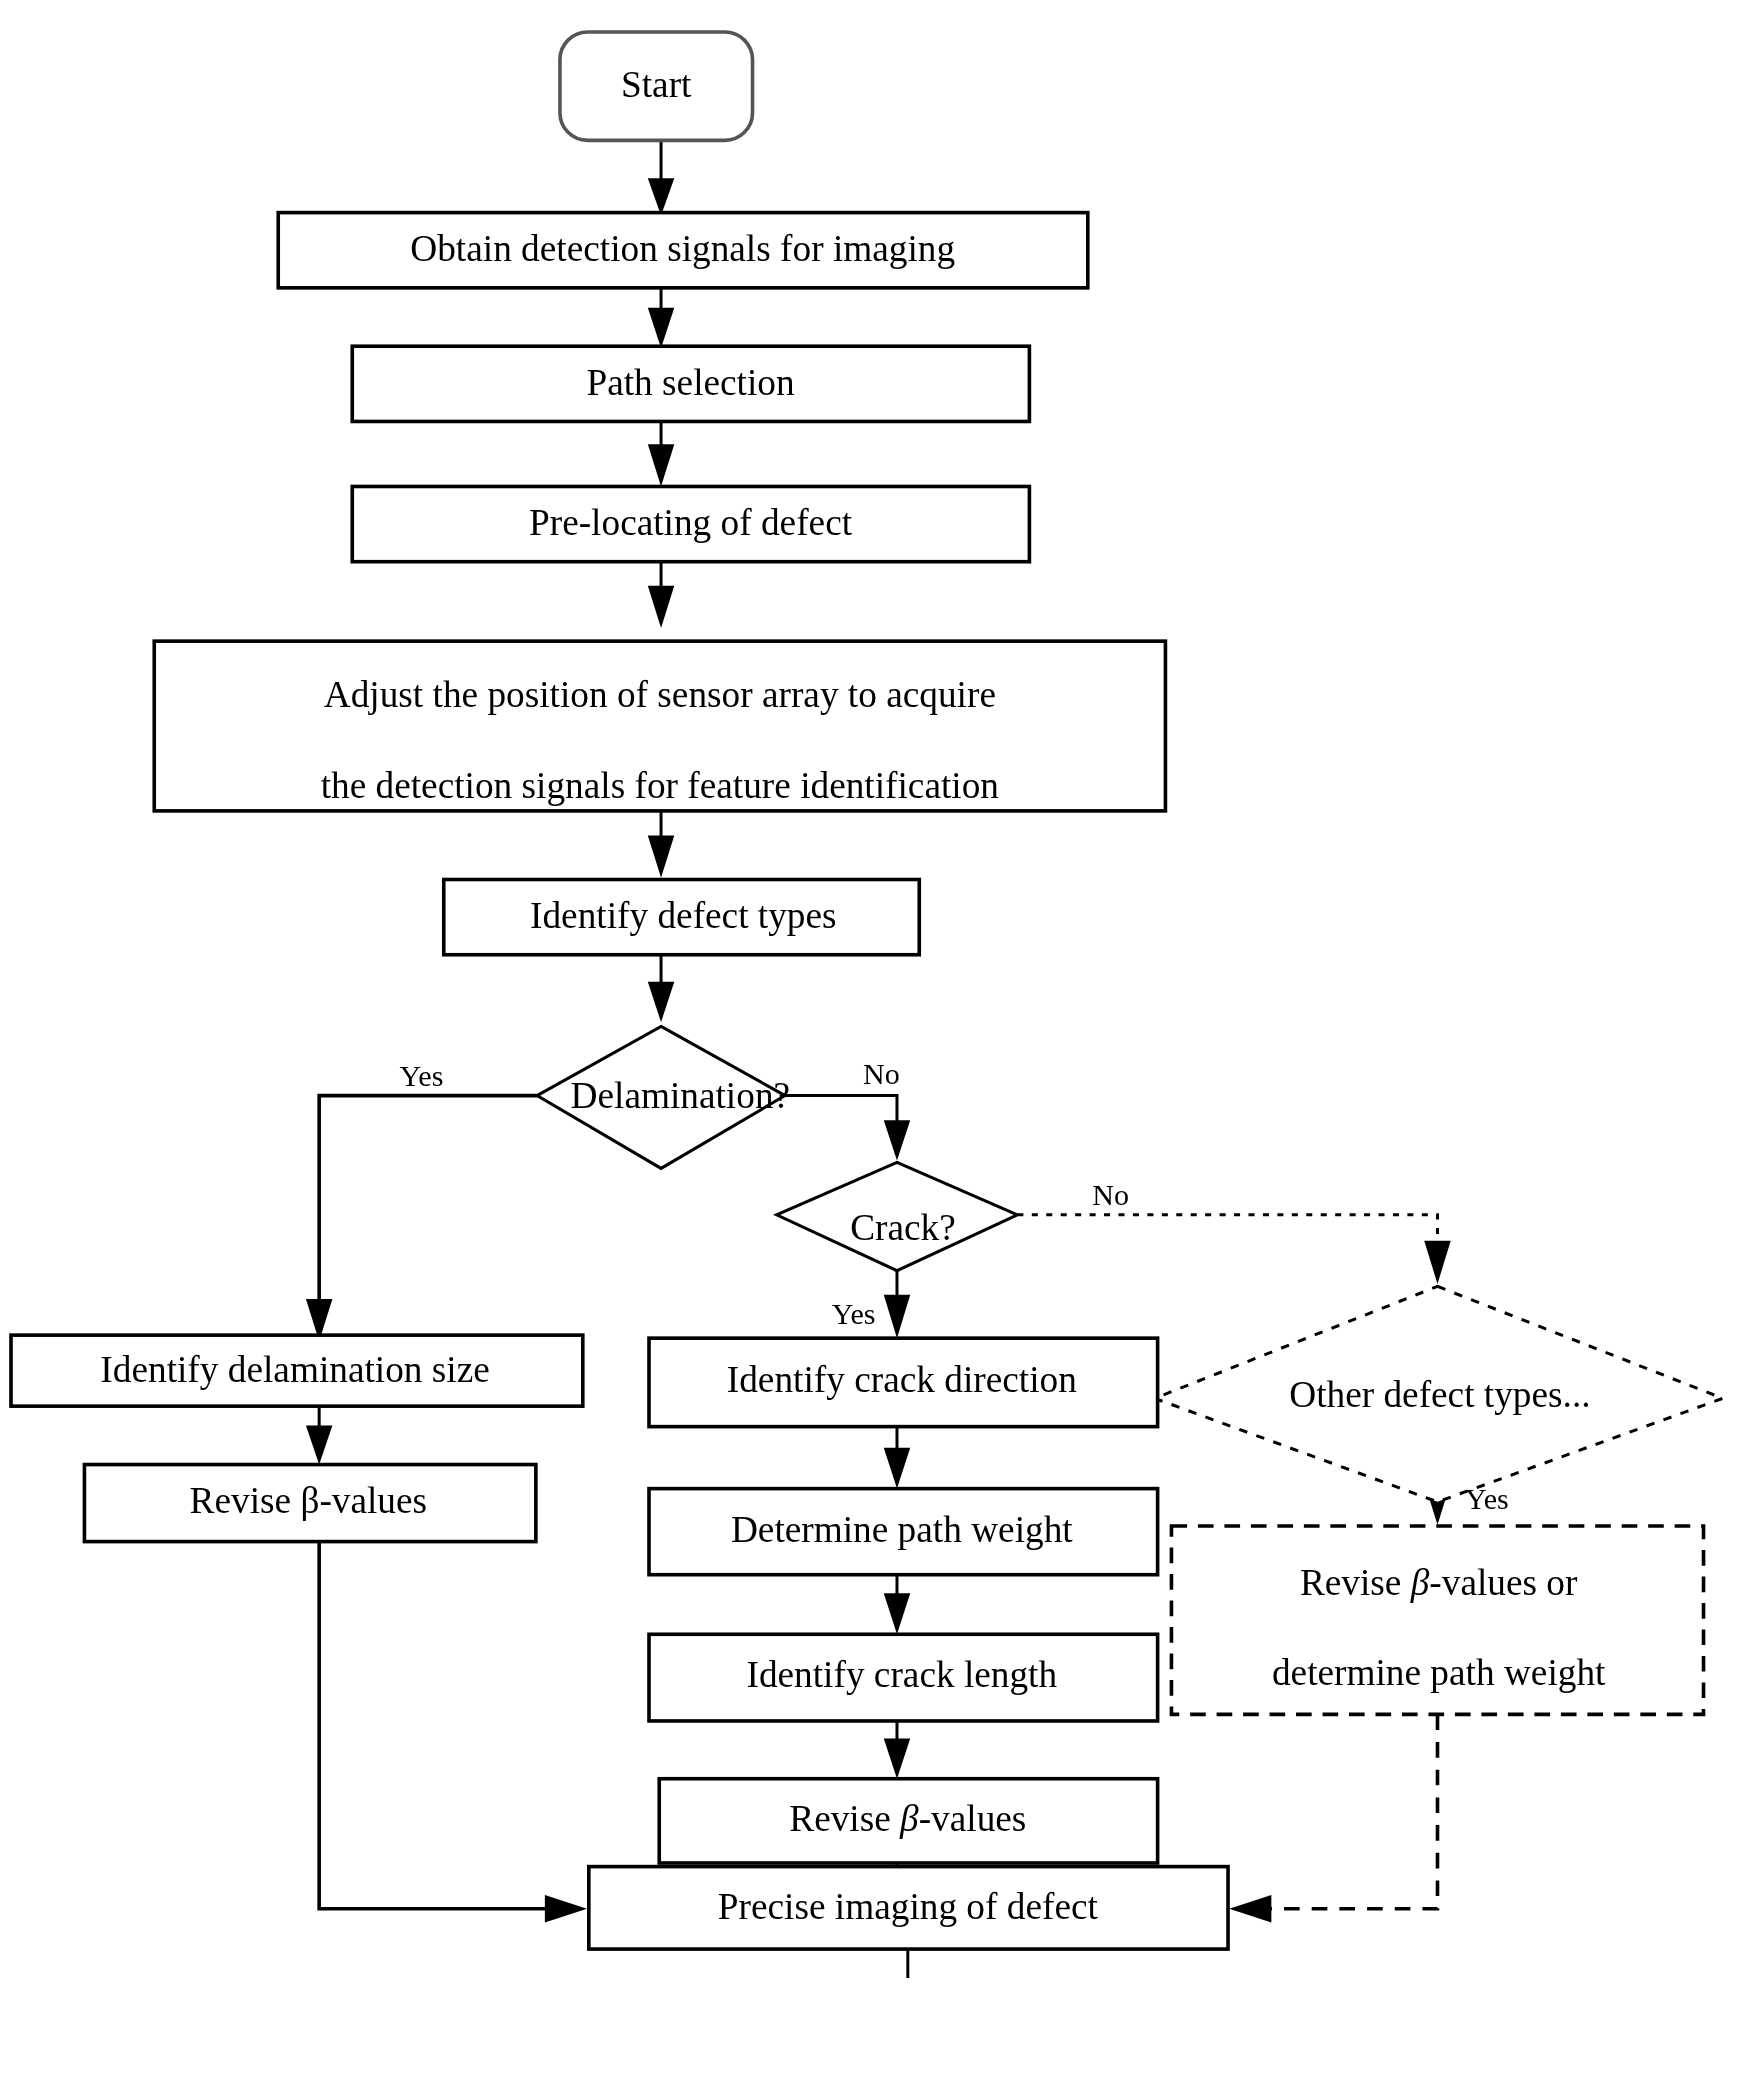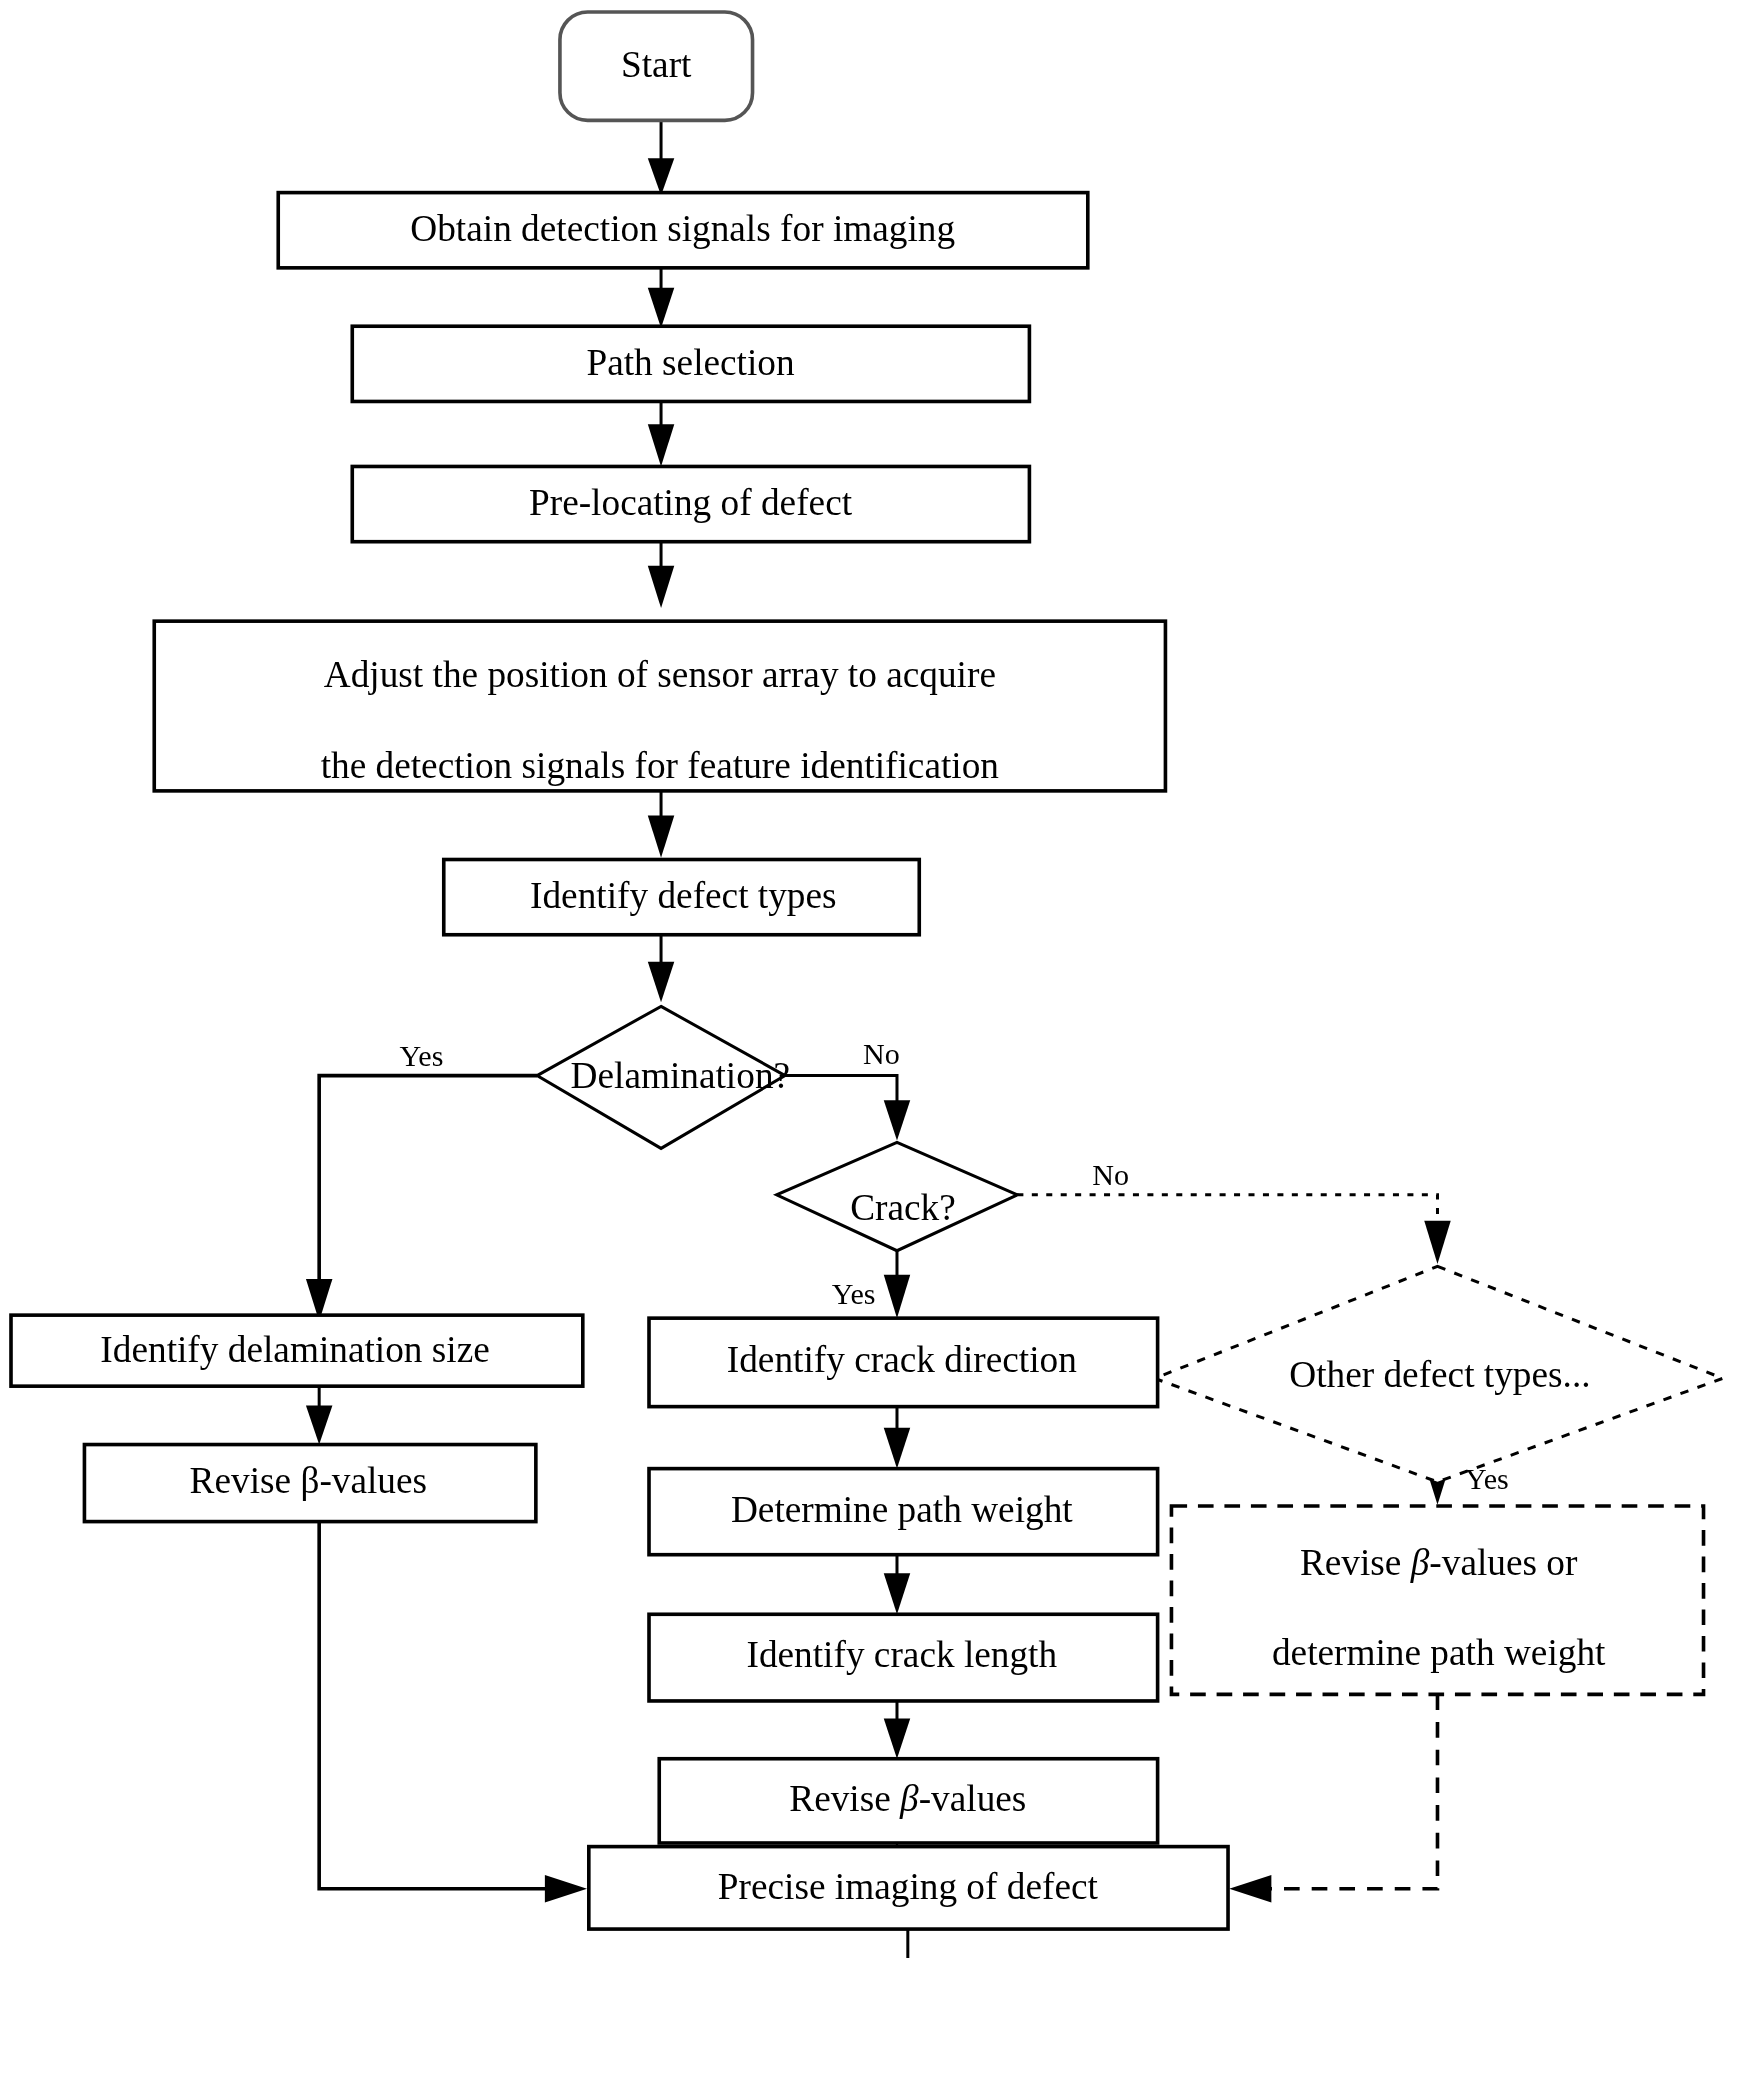--- a/index.html
+++ b/index.html
@@ -1,17 +1,17 @@
 <!DOCTYPE html>
 <html style="font-size:9.6px"><head>
 <meta charset="utf-8">
 <style>
   html,body{margin:0;padding:0;background:#ffffff;}
   body{font-family:"Liberation Serif", serif;}
-  #page{position:relative;width:1738px;height:1958px;background:#fff;overflow:hidden;}
+  #page{position:relative;width:1738px;height:1958px;background:#fff;overflow:hidden;margin-top:20px;}
   svg{position:absolute;top:0;left:0;width:1738px;height:2097px;}
   .fc-text{font-family:"Liberation Serif", serif;fill:#000;font-size:62px;dominant-baseline:middle;text-anchor:middle;}
   .fc-text-sm{font-family:"Liberation Serif", serif;fill:#000;font-size:50px;dominant-baseline:middle;text-anchor:middle;}
   .box{fill:#ffffff;stroke:#000000;stroke-width:6;}
   .terminator{fill:#ffffff;stroke:#555555;stroke-width:6;}
   .diamond{fill:#ffffff;stroke:#000000;stroke-width:5;}
   .diamond-dotted{fill:#ffffff;stroke:#000000;stroke-width:5;stroke-dasharray:14 16;}
   .box-dashed{fill:#ffffff;stroke:#000000;stroke-width:6;stroke-dasharray:26 18;}
   .conn{stroke:#000000;stroke-width:6;fill:none;}
   .conn-thin{stroke:#000000;stroke-width:5;fill:none;}

